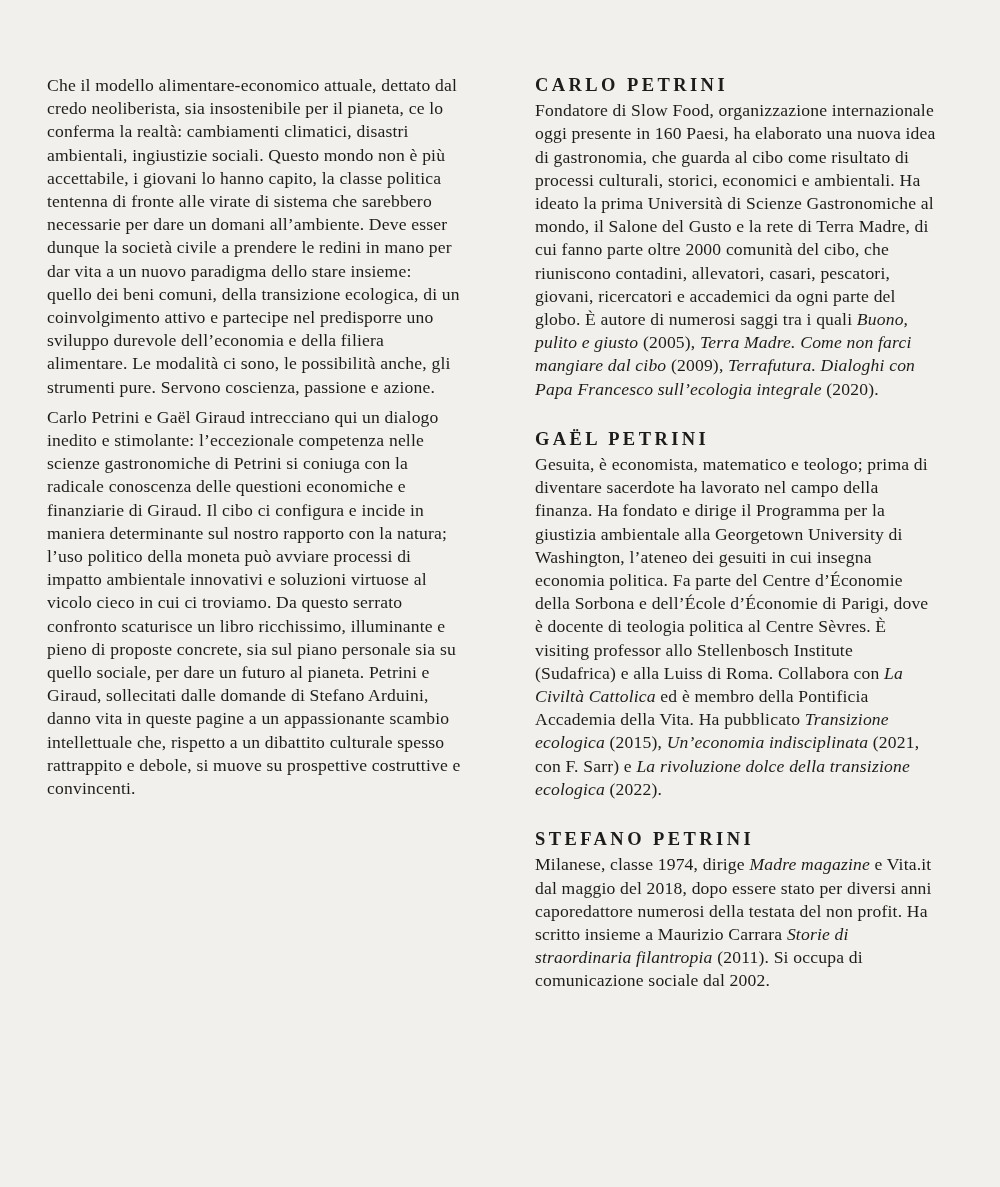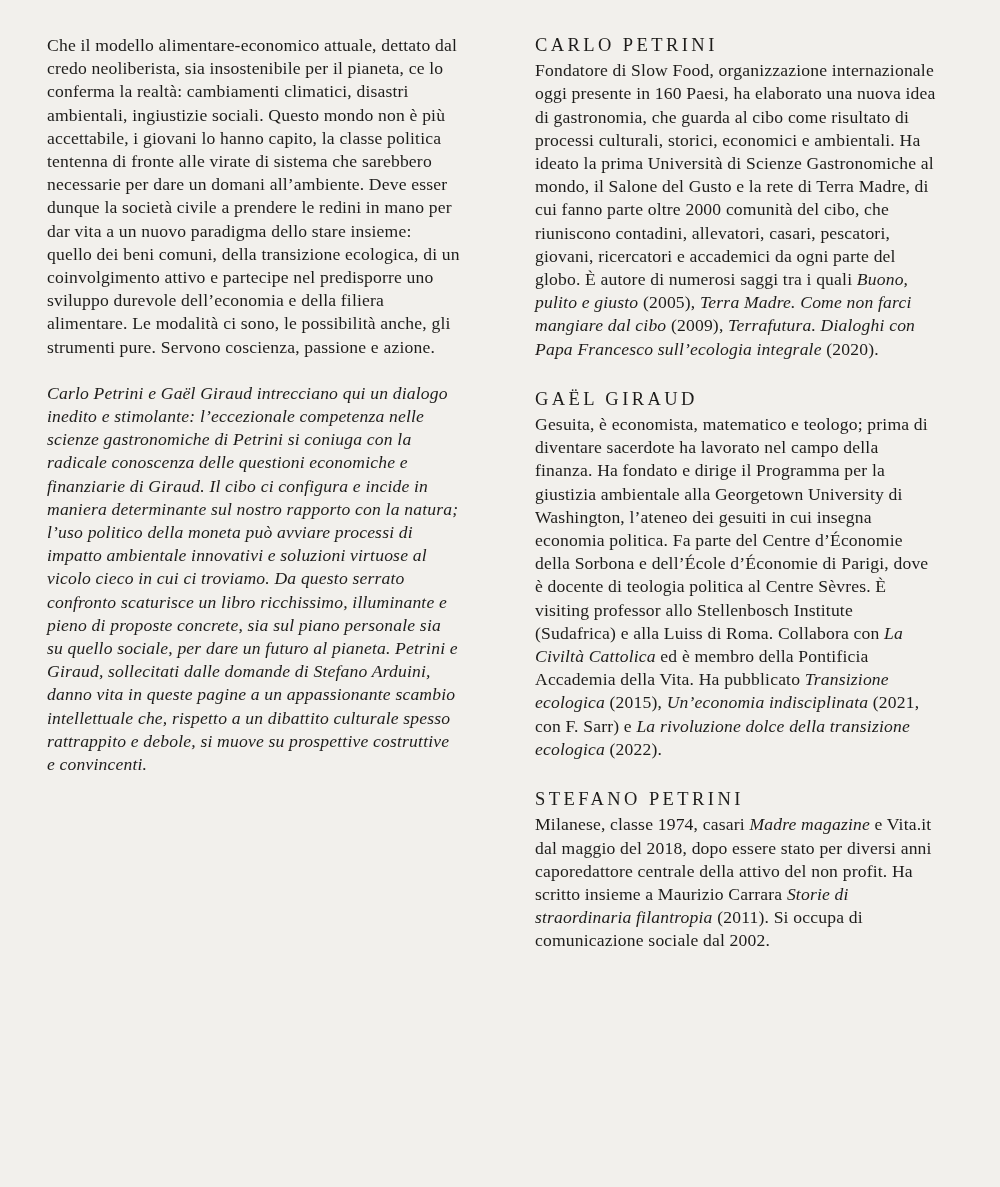--- a/index.html
+++ b/index.html
@@ -9,21 +9,21 @@
   body {
     background: #f2f0ec;
     font-family: "Liberation Serif", "DejaVu Serif", serif;
   }
   .page {
     position: relative;
     width: 1000px;
     height: 1187px;
     box-sizing: border-box;
     background: #f2f0ec;
-    padding: 34px 62px 40px 47px;
+    padding: 74px 62px 40px 47px;
     display: flex;
     gap: 74px;
     overflow: hidden;
     color: #1d1c1a;
     justify-content: space-between;
   }
   .col {
     font-size: 17.6px;
     line-height: 23.2px;
     letter-spacing: 0.01em;
@@ -33,29 +33,28 @@
     flex: 0 0 414px;
   }
   .col.right {
     width: 403px;
     flex: 0 0 403px;
   }
   .col p {
     margin: 0;
   }
   .col.left p + p {
-    margin-top: 23px;
-    font-style: italic;
+    margin-top: 7px;
   }
   .author-section + .author-section {
     margin-top: 27px;
   }
   .author-heading {
     font-size: 18.5px;
-    font-weight: normal;
+    font-weight: bold;
     letter-spacing: 0.185em;
     margin: 0 0 2px 0;
     color: #1d1c1a;
   }
   .italic {
     font-style: italic;
   }
 </style>
 </head>
 <body>
@@ -68,24 +67,24 @@
   </div>
 
   <div class="col right">
 
     <section class="author-section">
       <h2 class="author-heading">CARLO PETRINI</h2>
       <p><span>Fondatore di Slow Food, organizzazione internazionale oggi presente in 160 Paesi, ha elaborato una nuova idea di gastronomia, che guarda al cibo come risultato di processi culturali, storici, economici e ambientali. Ha ideato la prima Università di Scienze Gastronomiche al mondo, il Salone del Gusto e la rete di Terra Madre, di cui fanno parte oltre 2000 comunità del cibo, che riuniscono contadini, allevatori, casari, pescatori, giovani, ricercatori e accademici da ogni parte del globo. È autore di numerosi saggi tra i quali </span><span class="italic">Buono, pulito e giusto</span><span> (2005), </span><span class="italic">Terra Madre. Come non farci mangiare dal cibo</span><span> (2009), </span><span class="italic">Terrafutura. Dialoghi con Papa Francesco sull’ecologia integrale</span><span> (2020).</span></p>
     </section>
 
     <section class="author-section">
-      <h2 class="author-heading">GAËL GIRAUD</h2>
+      <h2 class="author-heading">GAËL PETRINI</h2>
       <p><span>Gesuita, è economista, matematico e teologo; prima di diventare sacerdote ha lavorato nel campo della finanza. Ha fondato e dirige il Programma per la giustizia ambientale alla Georgetown University di Washington, l’ateneo dei gesuiti in cui insegna economia politica. Fa parte del Centre d’Économie della Sorbona e dell’École d’Économie di Parigi, dove è docente di teologia politica al Centre Sèvres. È visiting professor allo Stellenbosch Institute (Sudafrica) e alla Luiss di Roma. Collabora con </span><span class="italic">La Civiltà Cattolica</span><span> ed è membro della Pontificia Accademia della Vita. Ha pubblicato </span><span class="italic">Transizione ecologica</span><span> (2015), </span><span class="italic">Un’economia indisciplinata</span><span> (2021, con F. Sarr) e </span><span class="italic">La rivoluzione dolce della transizione ecologica</span><span> (2022).</span></p>
     </section>
 
     <section class="author-section">
       <h2 class="author-heading">STEFANO PETRINI</h2>
-      <p><span>Milanese, classe 1974, casari </span><span class="italic">Madre magazine</span><span> e Vita.it dal maggio del 2018, dopo essere stato per diversi anni caporedattore centrale della attivo del non profit. Ha scritto insieme a Maurizio Carrara </span><span class="italic">Storie di straordinaria filantropia</span><span> (2011). Si occupa di comunicazione sociale dal 2002.</span></p>
+      <p><span>Milanese, classe 1974, dirige </span><span class="italic">Madre magazine</span><span> e Vita.it dal maggio del 2018, dopo essere stato per diversi anni caporedattore numerosi della testata del non profit. Ha scritto insieme a Maurizio Carrara </span><span class="italic">Storie di straordinaria filantropia</span><span> (2011). Si occupa di comunicazione sociale dal 2002.</span></p>
     </section>
 
   </div>
 
 </div>
 
 </body></html>

